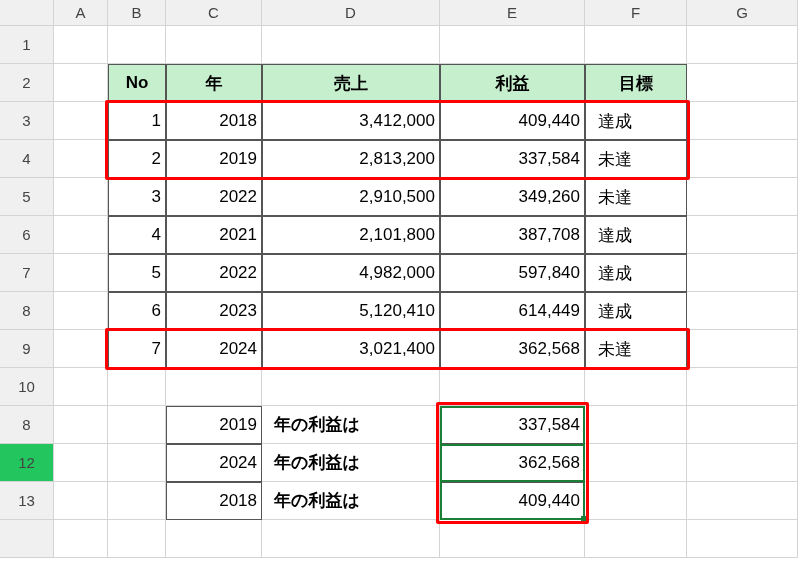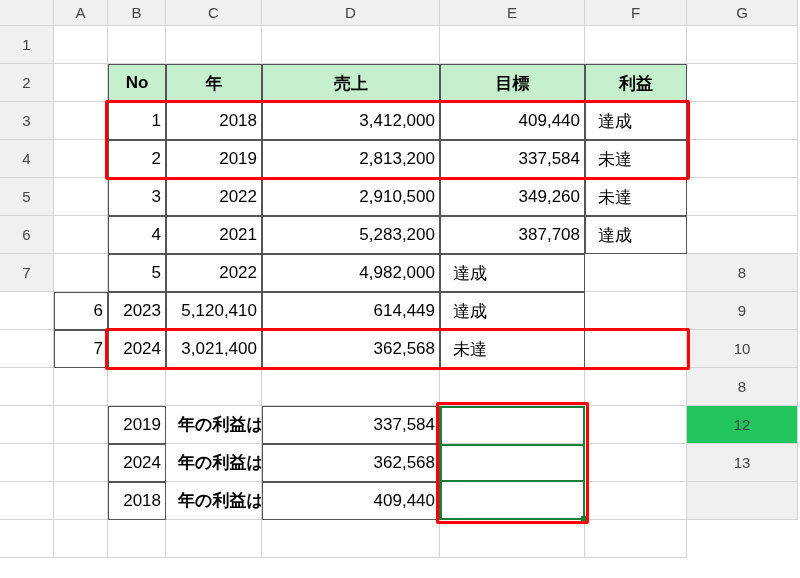--- a/index.html
+++ b/index.html
@@ -93,22 +93,22 @@
     <div class="cell "></div>
     <div class="cell "></div>
     <div class="cell "></div>
     <div class="cell "></div>
     <div class="cell "></div>
     <div class="cell row-hdr">2</div>
     <div class="cell "></div>
     <div class="cell tbl-hdr">No</div>
     <div class="cell tbl-hdr">年</div>
     <div class="cell tbl-hdr">売上</div>
+    <div class="cell tbl-hdr">利益</div>
     <div class="cell tbl-hdr">目標</div>
-    <div class="cell tbl-hdr">利益</div>
     <div class="cell "></div>
     <div class="cell row-hdr">3</div>
     <div class="cell "></div>
     <div class="cell tbl-cell num">1</div>
     <div class="cell tbl-cell num">2018</div>
     <div class="cell tbl-cell num">3,412,000</div>
     <div class="cell tbl-cell num">409,440</div>
     <div class="cell tbl-cell txt">達成</div>
     <div class="cell "></div>
     <div class="cell row-hdr">4</div>
@@ -124,29 +124,30 @@
     <div class="cell tbl-cell num">3</div>
     <div class="cell tbl-cell num">2022</div>
     <div class="cell tbl-cell num">2,910,500</div>
     <div class="cell tbl-cell num">349,260</div>
     <div class="cell tbl-cell txt">未達</div>
     <div class="cell "></div>
     <div class="cell row-hdr">6</div>
     <div class="cell "></div>
     <div class="cell tbl-cell num">4</div>
     <div class="cell tbl-cell num">2021</div>
-    <div class="cell tbl-cell num">5,283,200</div>
+    <div class="cell tbl-cell num">2,101,800</div>
     <div class="cell tbl-cell num">387,708</div>
     <div class="cell tbl-cell txt">達成</div>
     <div class="cell "></div>
     <div class="cell row-hdr">7</div>
     <div class="cell "></div>
     <div class="cell tbl-cell num">5</div>
     <div class="cell tbl-cell num">2022</div>
     <div class="cell tbl-cell num">4,982,000</div>
+    <div class="cell tbl-cell num">597,840</div>
     <div class="cell tbl-cell txt">達成</div>
     <div class="cell "></div>
     <div class="cell row-hdr">8</div>
     <div class="cell "></div>
     <div class="cell tbl-cell num">6</div>
     <div class="cell tbl-cell num">2023</div>
     <div class="cell tbl-cell num">5,120,410</div>
     <div class="cell tbl-cell num">614,449</div>
     <div class="cell tbl-cell txt">達成</div>
     <div class="cell "></div>

